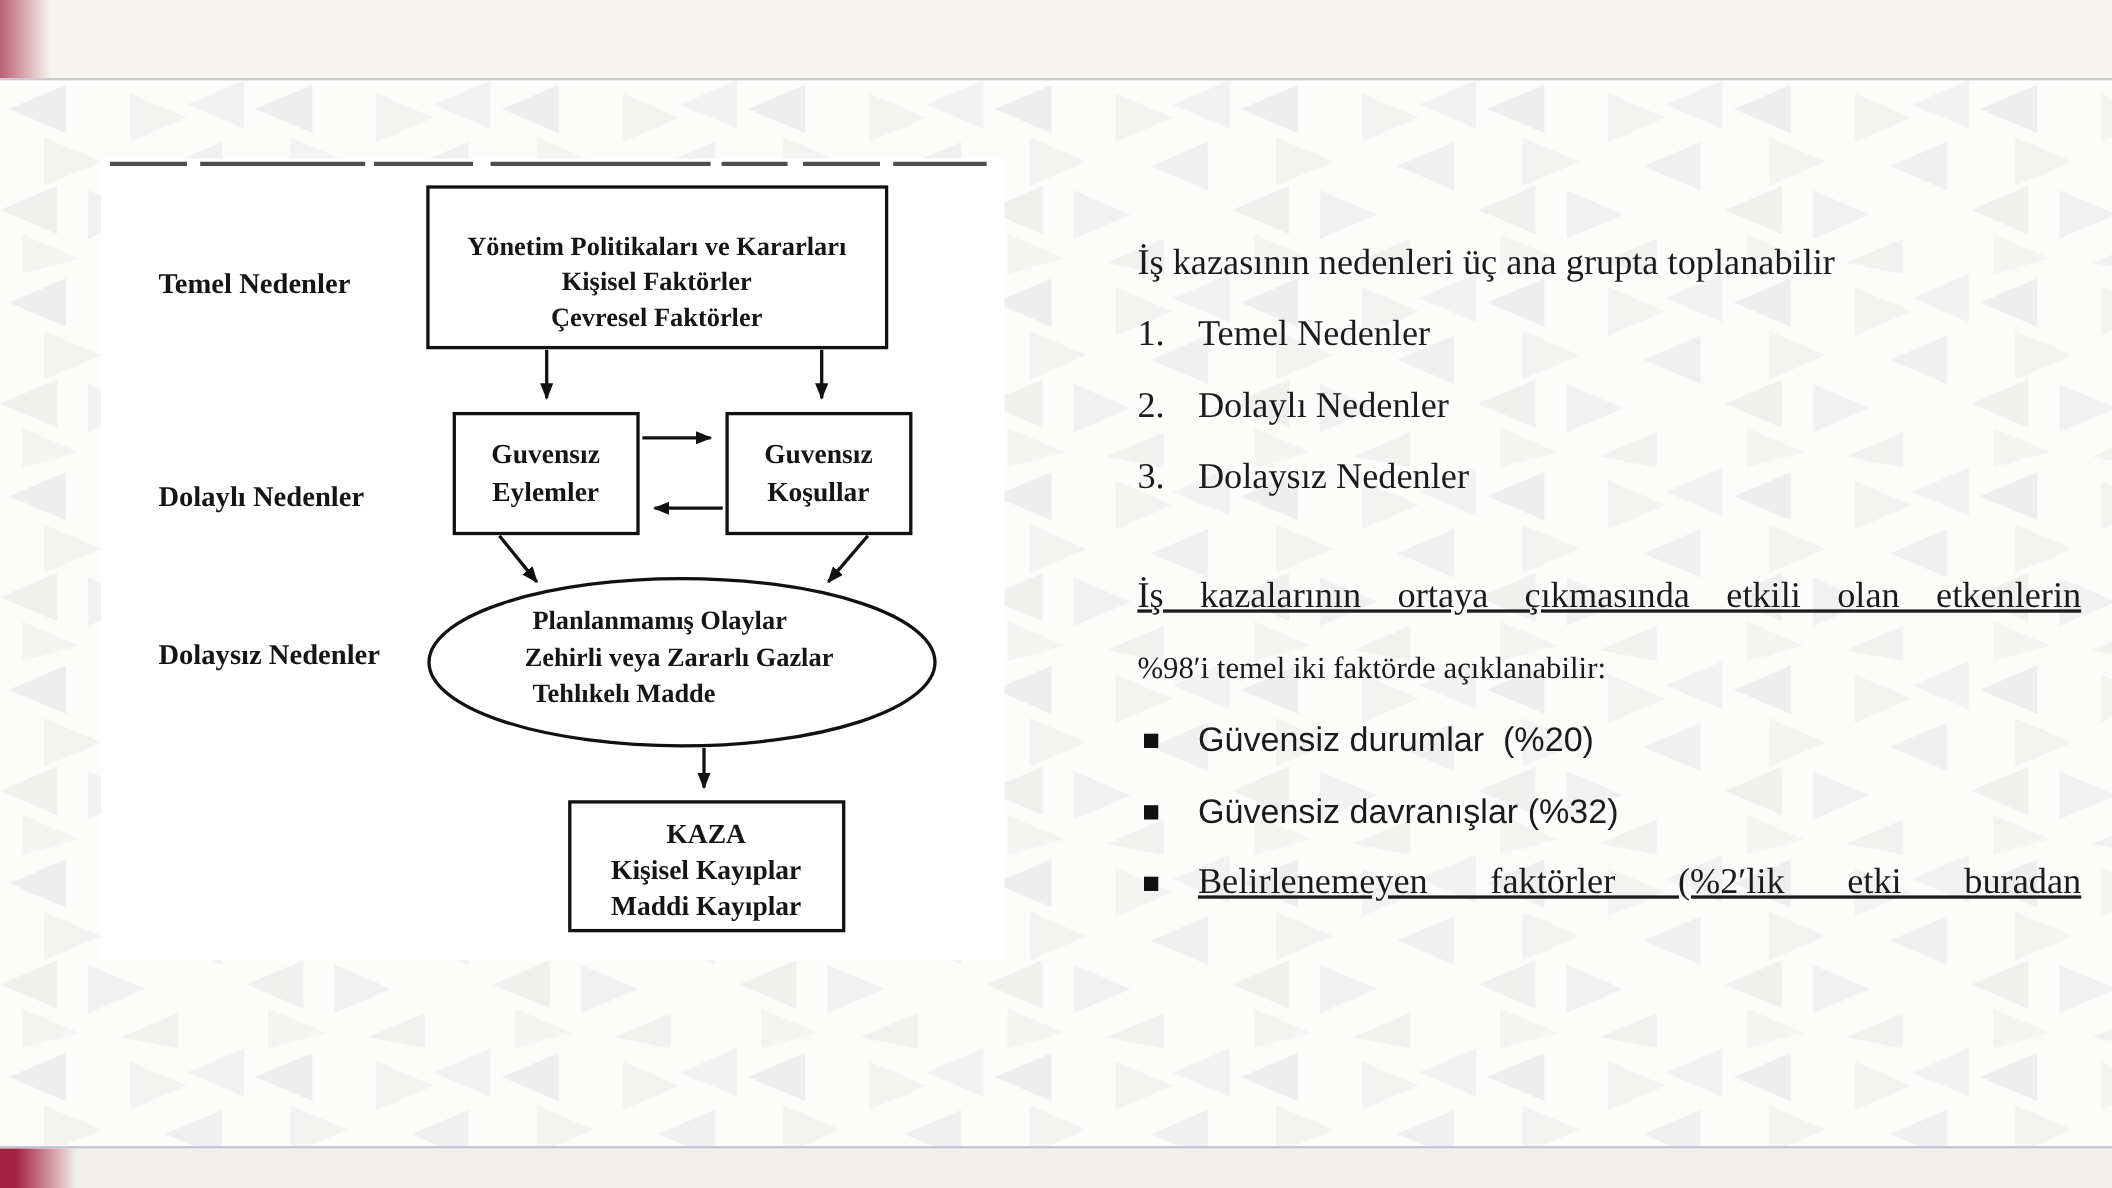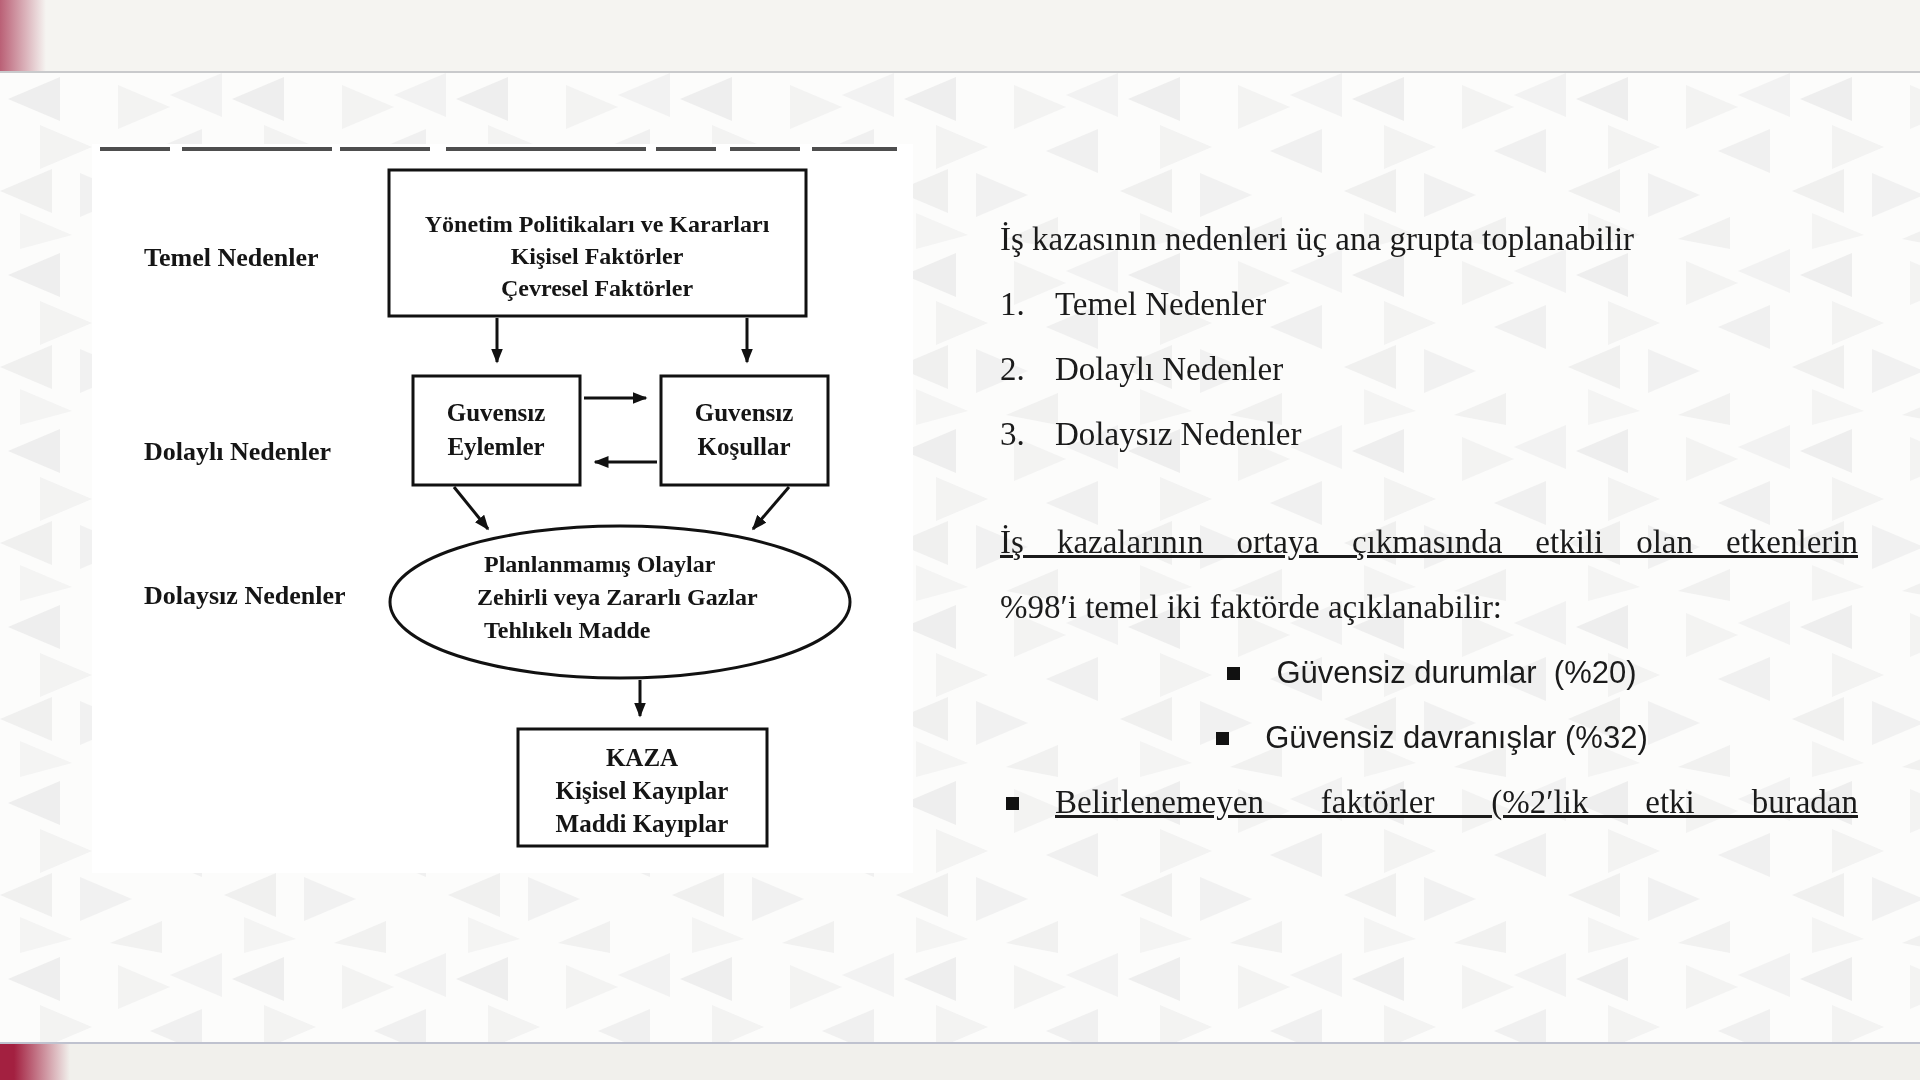--- a/index.html
+++ b/index.html
@@ -10,28 +10,28 @@
   .bottom-band{position:absolute;left:0;top:1044px;width:1920px;height:36px;background:#f1f0ec;z-index:2;}
   .divider{position:absolute;left:0;width:1920px;height:2px;z-index:3;}
   .divider-top{top:71px;background:#c9cacc;}
   .divider-bottom{top:1042px;background:#bfc2cf;}
   .accent{position:absolute;top:0;height:100%;}
   .accent-top{left:0;width:46px;background:linear-gradient(to right, rgba(183,88,111,0.95), rgba(183,88,111,0));}
   .accent-bottom{left:0;width:70px;background:linear-gradient(to right, #a32040 20%, rgba(163,32,64,0));}
   .scan{position:absolute;left:92px;top:144px;width:821px;height:729px;background:#ffffff;z-index:1;}
   .scan svg{display:block;}
   .scan text{font-family:"Liberation Serif",serif;font-weight:bold;fill:#151515;}
-  .textcol{position:absolute;left:1000px;top:207px;width:858px;z-index:1;}
+  .textcol{position:absolute;left:1034px;top:207px;width:858px;z-index:1;}
   .serifline{font-size:33px;line-height:65px;height:65px;white-space:nowrap;}
   .numrow{display:flex;height:65px;line-height:65px;font-size:33px;}
   .numrow .num{width:55px;flex:0 0 55px;}
   .spacer{height:43px;}
   .jline{font-size:33px;line-height:65px;height:65px;text-align:justify;text-align-last:justify;text-justify:inter-word;text-decoration:underline;}
-  .lline{font-size:33px;line-height:65px;height:65px;white-space:nowrap;}
-  .bulrow{display:flex;line-height:65px;font-size:33px;justify-content:center;}
+  .lline{font-size:28px;line-height:65px;height:65px;white-space:nowrap;}
+  .bulrow{display:flex;line-height:65px;font-size:33px;}
   .bulrow .sqcol{width:55px;flex:0 0 55px;position:relative;}
   .sq{position:absolute;left:6px;top:27px;width:13px;height:13px;background:#111;}
   .sans{font-family:"Liberation Sans",sans-serif;font-size:31px;white-space:pre-wrap;}
   .b3txt{width:803px;}
 </style>
 </head>
 <body>
 
 <div id="slide">
 

